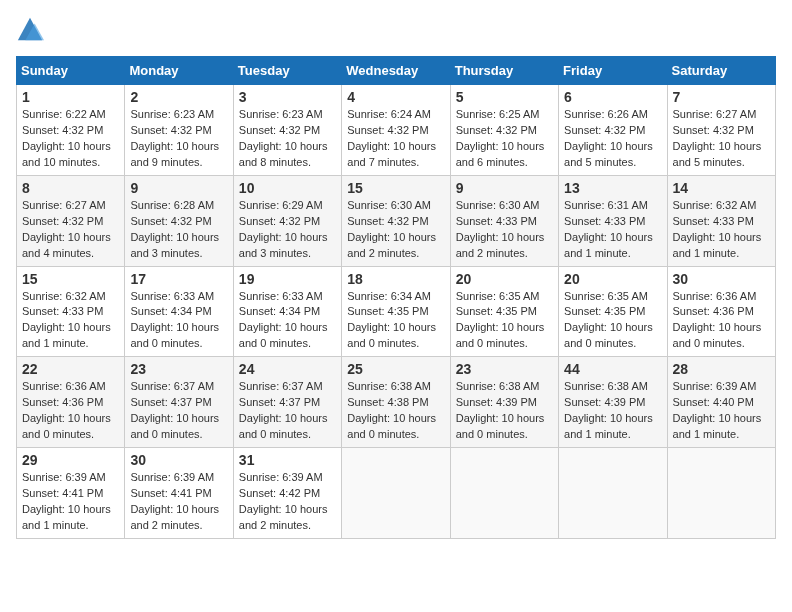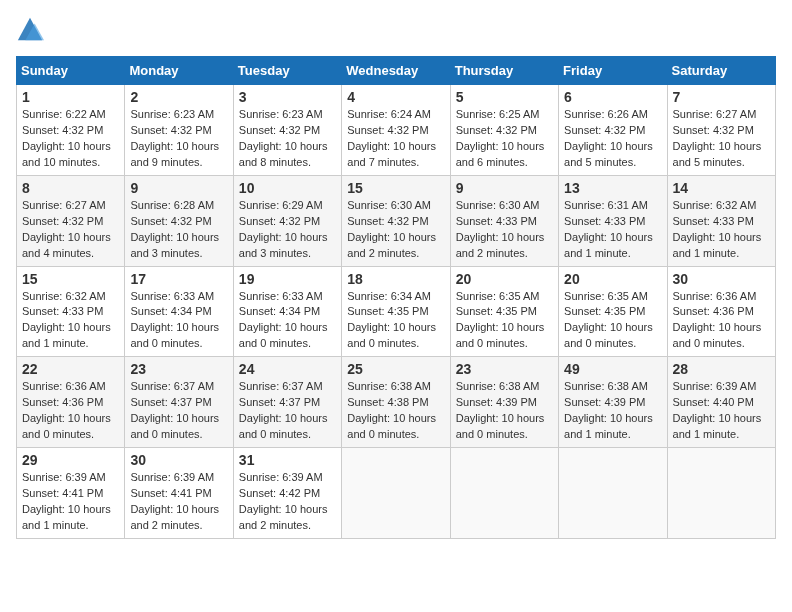--- a/index.html
+++ b/index.html
@@ -143,21 +143,21 @@
         <td><span class="day-num">20</span><span class="day-info">Sunrise: 6:35 AM<br>Sunset: 4:35 PM<br>Daylight: 10 hours and 0 minutes.</span></td>
         <td><span class="day-num">20</span><span class="day-info">Sunrise: 6:35 AM<br>Sunset: 4:35 PM<br>Daylight: 10 hours and 0 minutes.</span></td>
         <td><span class="day-num">30</span><span class="day-info">Sunrise: 6:36 AM<br>Sunset: 4:36 PM<br>Daylight: 10 hours and 0 minutes.</span></td>
       </tr>
       <tr>
         <td><span class="day-num">22</span><span class="day-info">Sunrise: 6:36 AM<br>Sunset: 4:36 PM<br>Daylight: 10 hours and 0 minutes.</span></td>
         <td><span class="day-num">23</span><span class="day-info">Sunrise: 6:37 AM<br>Sunset: 4:37 PM<br>Daylight: 10 hours and 0 minutes.</span></td>
         <td><span class="day-num">24</span><span class="day-info">Sunrise: 6:37 AM<br>Sunset: 4:37 PM<br>Daylight: 10 hours and 0 minutes.</span></td>
         <td><span class="day-num">25</span><span class="day-info">Sunrise: 6:38 AM<br>Sunset: 4:38 PM<br>Daylight: 10 hours and 0 minutes.</span></td>
         <td><span class="day-num">23</span><span class="day-info">Sunrise: 6:38 AM<br>Sunset: 4:39 PM<br>Daylight: 10 hours and 0 minutes.</span></td>
-        <td><span class="day-num">49</span><span class="day-info">Sunrise: 6:38 AM<br>Sunset: 4:39 PM<br>Daylight: 10 hours and 1 minute.</span></td>
+        <td><span class="day-num">44</span><span class="day-info">Sunrise: 6:38 AM<br>Sunset: 4:39 PM<br>Daylight: 10 hours and 1 minute.</span></td>
         <td><span class="day-num">28</span><span class="day-info">Sunrise: 6:39 AM<br>Sunset: 4:40 PM<br>Daylight: 10 hours and 1 minute.</span></td>
       </tr>
       <tr>
         <td><span class="day-num">29</span><span class="day-info">Sunrise: 6:39 AM<br>Sunset: 4:41 PM<br>Daylight: 10 hours and 1 minute.</span></td>
         <td><span class="day-num">30</span><span class="day-info">Sunrise: 6:39 AM<br>Sunset: 4:41 PM<br>Daylight: 10 hours and 2 minutes.</span></td>
         <td><span class="day-num">31</span><span class="day-info">Sunrise: 6:39 AM<br>Sunset: 4:42 PM<br>Daylight: 10 hours and 2 minutes.</span></td>
         <td class="empty-cell"></td>
         <td class="empty-cell"></td>
         <td class="empty-cell"></td>
         <td class="empty-cell"></td>

